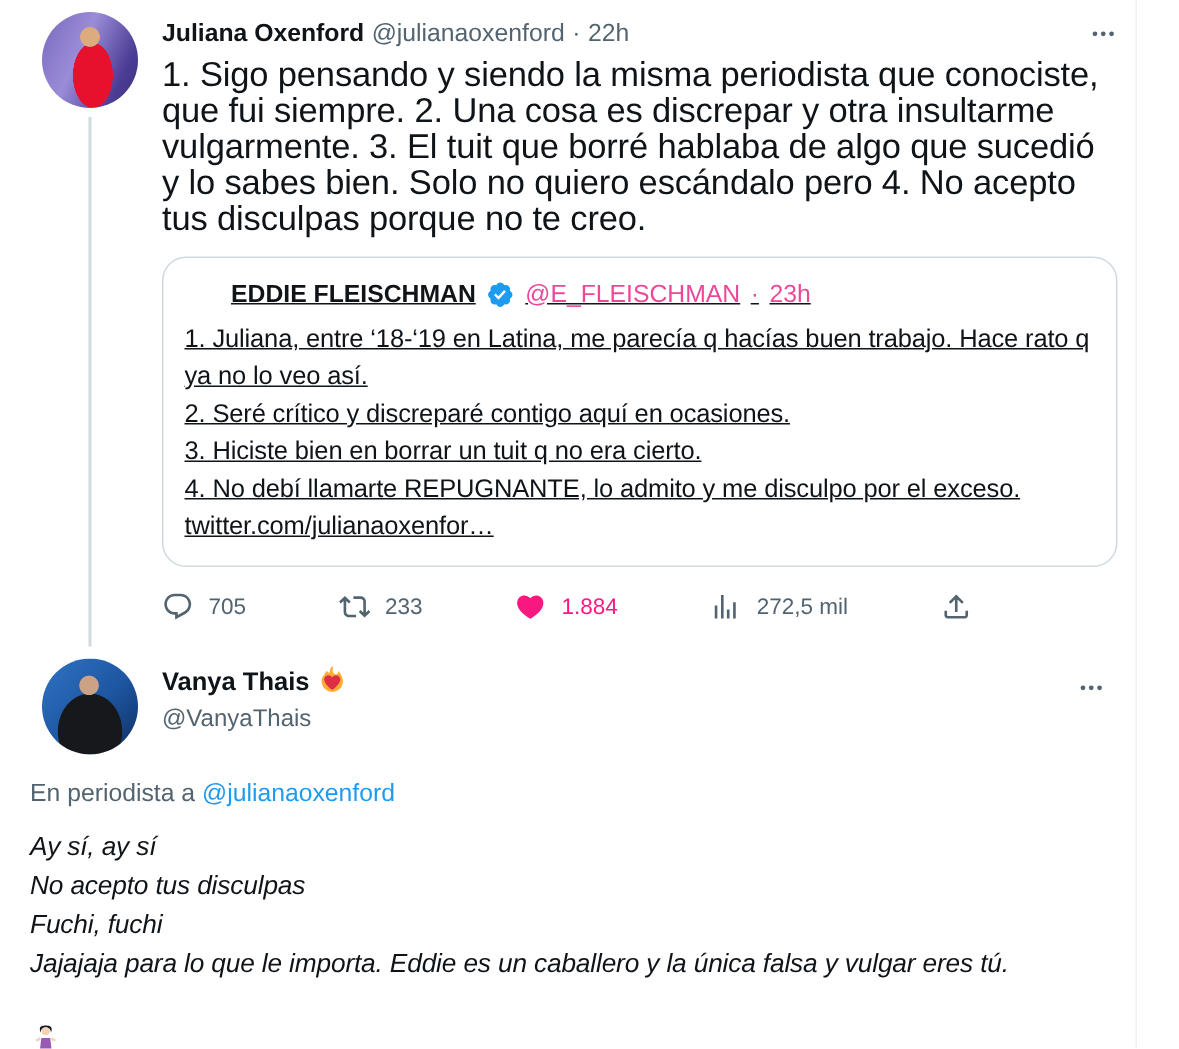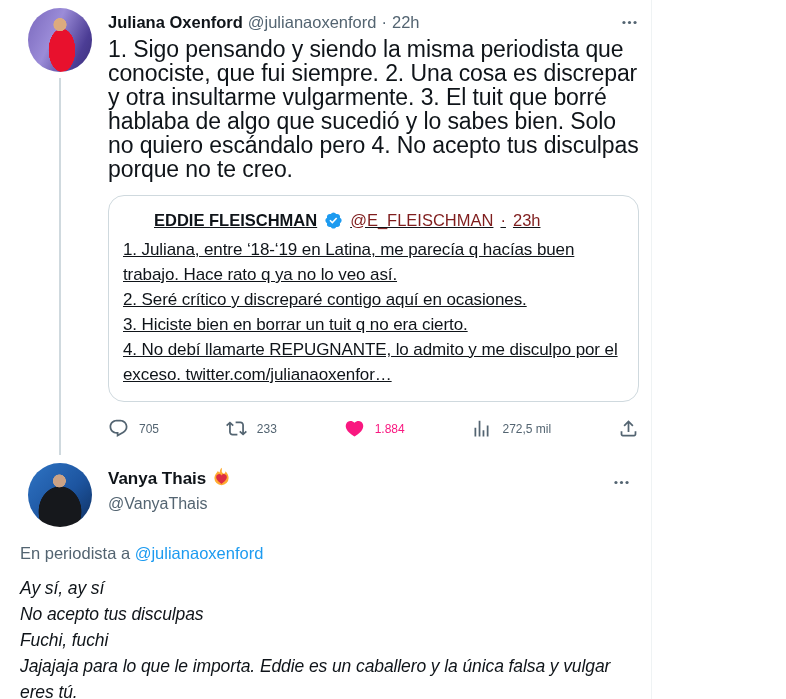--- a/index.html
+++ b/index.html
@@ -1,19 +1,19 @@
 <!DOCTYPE html>
 <html><head>
 <meta charset="utf-8">
 <style>
   * { box-sizing: border-box; margin: 0; padding: 0; }
   html, body { width: 786px; height: 699px; background: #ffffff; overflow: hidden; }
   body { font-family: "Liberation Sans", sans-serif; color: #0f1419; }
 
-  .timeline { width: 652px; height: 699px; border-right: 1px solid #eff3f4; background: #fff; }
+  .timeline { width: 758px; height: 699px; border-right: 1px solid #eff3f4; background: #fff; }
 
   
   .tweet-compact { display: flex; padding: 8px 12px 0 28px; gap: 16px; }
   .avatar-col { width: 64px; flex-shrink: 0; display: flex; flex-direction: column; align-items: center; }
   .avatar { width: 64px; height: 64px; border-radius: 50%; flex-shrink: 0; }
   .avatar-juliana {
     background:
       radial-gradient(circle at 50% 26%, #dcab7e 0%, #dcab7e 11%, rgba(0,0,0,0) 12%),
       radial-gradient(ellipse 21% 34% at 53% 66%, #e8112d 0%, #e8112d 98%, rgba(0,0,0,0) 100%),
       linear-gradient(115deg, #7a68bd 0%, #9b8cd8 40%, #4c3d95 78%, #3b2f7a 100%);
@@ -36,26 +36,26 @@
 
   
   .quote-box { margin-top: 14px; border: 1px solid #cfd9de; border-radius: 16px; padding: 12px 14px 14px 14px; cursor: pointer; text-decoration: underline; }
   .q-header { display: flex; align-items: center; gap: 7px; font-size: 16.5px; }
   .q-avatar { width: 24px; height: 24px; border-radius: 50%; flex-shrink: 0;
     background:
       radial-gradient(circle at 50% 34%, #d8b090 0%, #d8b090 22%, rgba(0,0,0,0) 24%),
       linear-gradient(180deg, #a8bccd 0%, #68records 0%, #5b6e80 60%, #23292f 100%);
   }
   .q-name { font-weight: 800; white-space: nowrap; }
-  .q-meta { color: #7f1d1d; white-space: nowrap; }
+  .q-meta { color: #ec4899; white-space: nowrap; }
   .q-body { font-size: 17px; line-height: 25px; margin-top: 5px; white-space: pre-line; letter-spacing: -0.1px; }
 
   
   .engagement { display: flex; justify-content: space-between; align-items: center; max-width: 540px; margin-top: 16px; padding-bottom: 16px; color: #536471; }
-  .metric { display: flex; align-items: center; gap: 10px; font-size: 12px; cursor: pointer; }
+  .metric { display: flex; align-items: center; gap: 10px; font-size: 15px; cursor: pointer; }
   .metric svg { display: block; }
   .metric-like { color: #f91880; }
 
   
   .tweet-focused { padding: 8px 20px 0 20px; }
   .focused-header { display: flex; align-items: flex-start; gap: 16px; margin-left: 8px; }
   .name-block { padding-top: 4px; }
   .v-name-row { display: flex; align-items: center; gap: 6px; font-weight: 700; font-size: 17px; }
   .v-handle { color: #536471; font-size: 16px; margin-top: 4px; }
   .reply-context { margin-top: 17px; font-size: 16.5px; color: #536471; }

